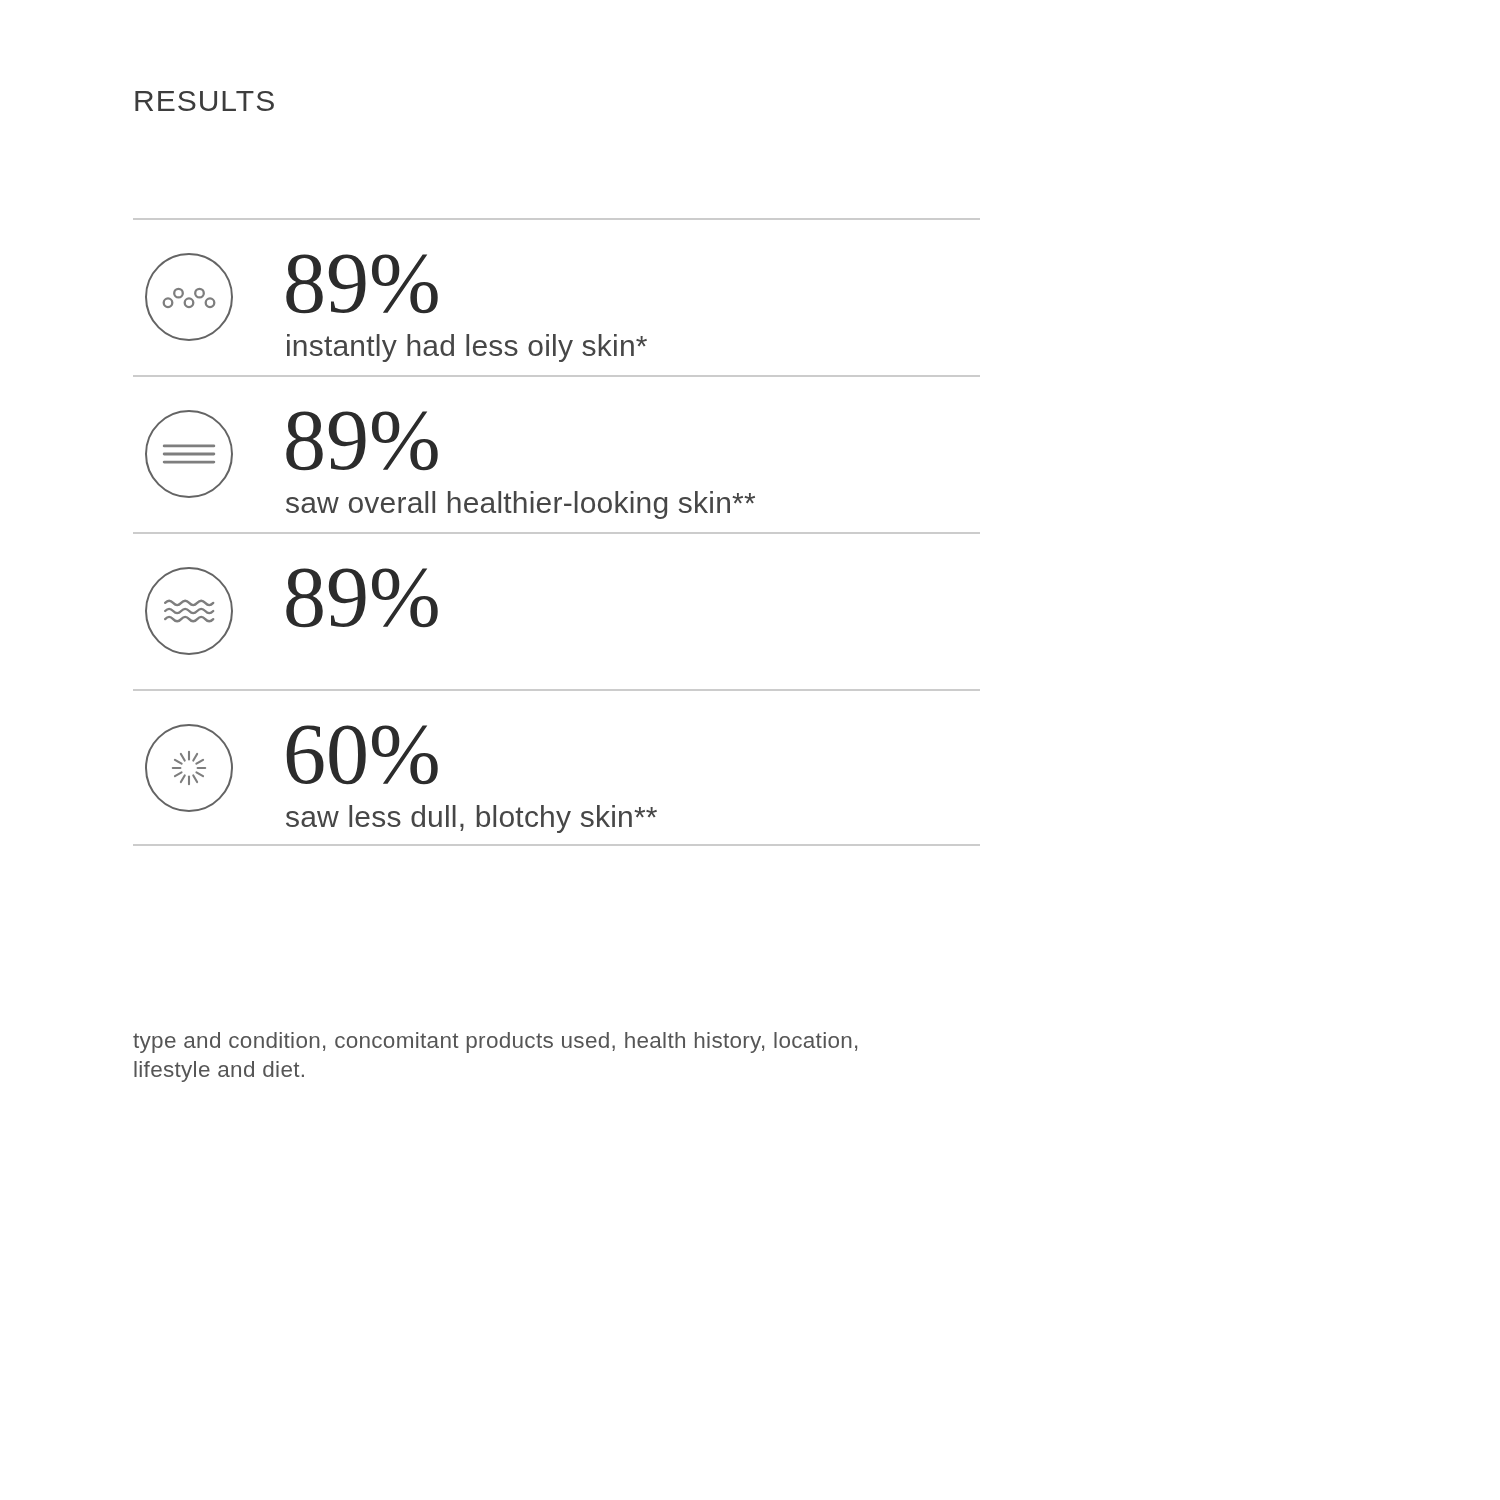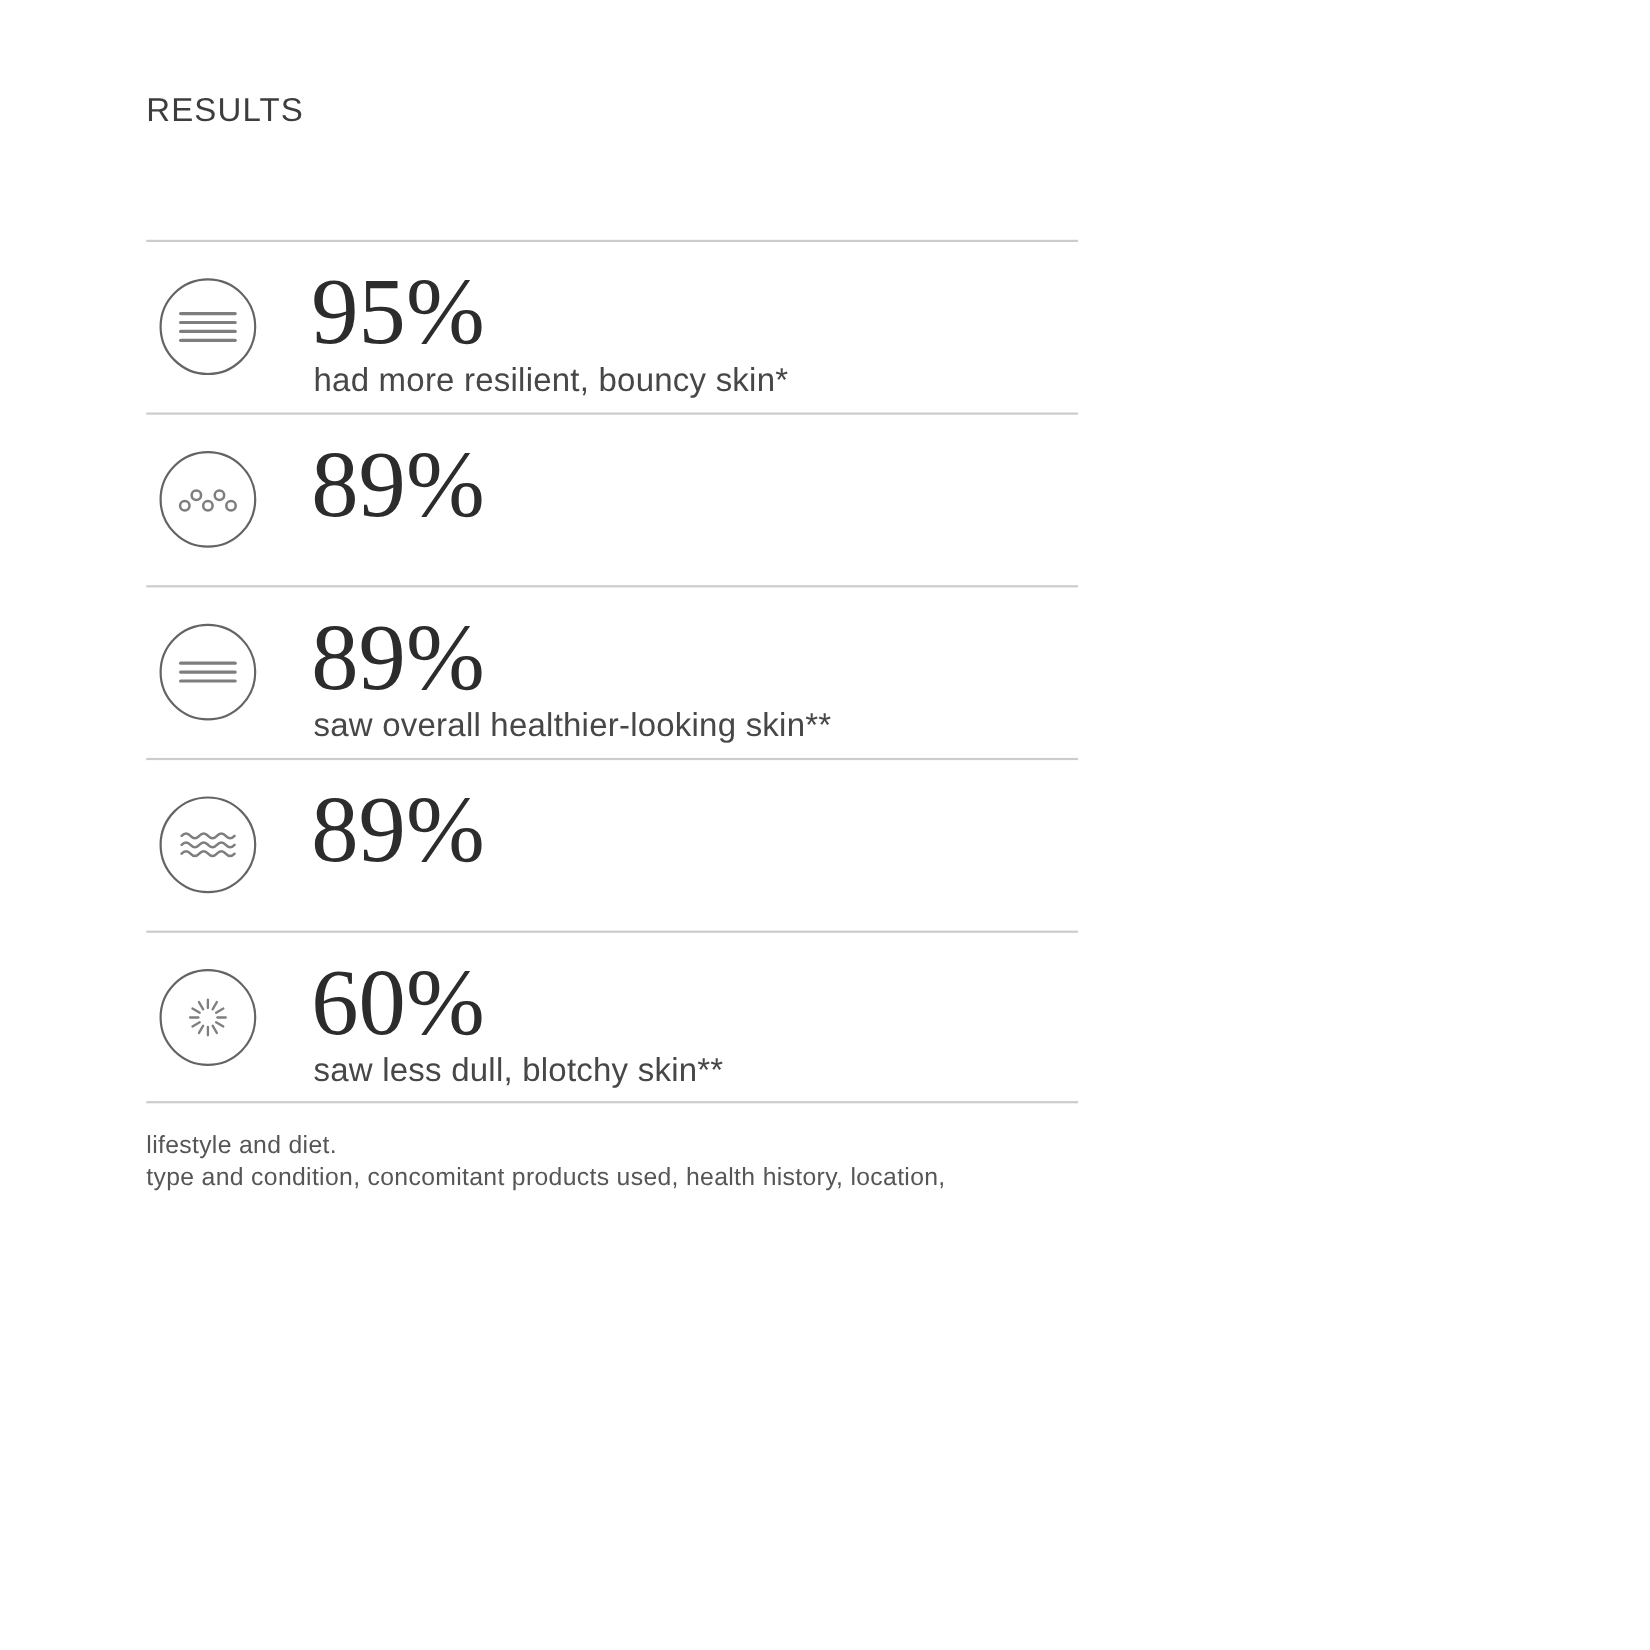--- a/index.html
+++ b/index.html
@@ -96,48 +96,35 @@
 </style>
 </head>
 <body>
 
 <div class="canvas" style="--bg: #ffffff; --title: #3d3d3d; --pct: #2c2c2c; --desc: #474747; --disc: #565656; --divider: #cccccc; --circle: #646464; --ico: #7e7e7e;">
 
   <div class="page-title">RESULTS</div>
 
   <div class="results-list">
 
-    <div class="result-row">
-      <div class="icon-circle">
-        <svg viewBox="0 0 88 88">
-          <g class="stroke-ico" stroke-width="3">
-            <line x1="18" y1="31.5" x2="70" y2="31.5"></line>
-            <line x1="18" y1="40" x2="70" y2="40"></line>
-            <line x1="18" y1="48.5" x2="70" y2="48.5"></line>
-            <line x1="18" y1="57" x2="70" y2="57"></line>
-          </g>
-        </svg>
-      </div>
-      <div class="pct">95%</div>
-      <div class="desc">had more resilient, bouncy skin*</div>
-    </div>
 
     <div class="result-row">
       <div class="icon-circle">
         <svg viewBox="0 0 88 88">
           <g class="stroke-ico" stroke-width="2.4">
             <circle cx="22" cy="50" r="4.5"></circle>
             <circle cx="33" cy="40" r="4.5"></circle>
             <circle cx="44" cy="50" r="4.5"></circle>
             <circle cx="55" cy="40" r="4.5"></circle>
             <circle cx="66" cy="50" r="4.5"></circle>
           </g>
         </svg>
       </div>
       <div class="pct">89%</div>
+      <div class="desc">instantly had less oily skin*</div>
     </div>
 
     <div class="result-row">
       <div class="icon-circle">
         <svg viewBox="0 0 88 88">
           <g class="stroke-ico" stroke-width="3">
             <line x1="18" y1="35.5" x2="70" y2="35.5"></line>
             <line x1="18" y1="44" x2="70" y2="44"></line>
             <line x1="18" y1="52.5" x2="70" y2="52.5"></line>
           </g>
@@ -179,17 +166,17 @@
           </g>
         </svg>
       </div>
       <div class="pct">60%</div>
       <div class="desc">saw less dull, blotchy skin**</div>
     </div>
 
   </div>
 
   <div class="disclaimer">
+    <div>type and condition, concomitant products used, health history, location,</div>
     <div>lifestyle and diet.</div>
-    <div>type and condition, concomitant products used, health history, location,</div>
   </div>
 
 </div>
 
 </body></html>

